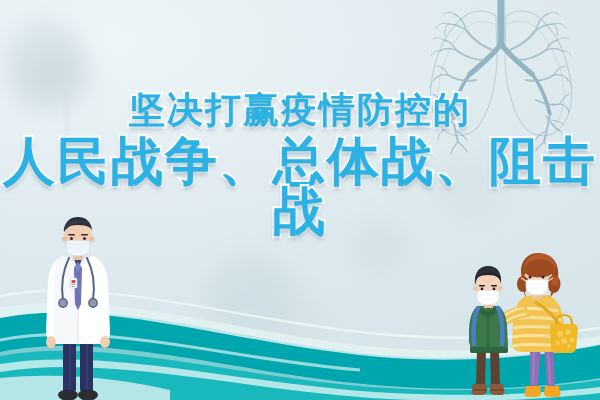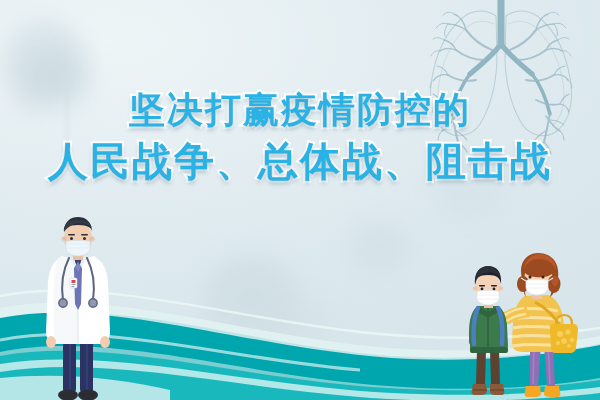--- a/index.html
+++ b/index.html
@@ -43,21 +43,21 @@
     font-weight:bold;
     color:#2ab2e4;
     letter-spacing:2px;
     -webkit-text-stroke:4px #ffffff;
     paint-order:stroke fill;
     text-shadow:
       0 3px 4px rgba(120,150,165,.55),
       0 1px 0 rgba(255,255,255,.9);
   }
   .tline.l1{font-size:36px;line-height:44px;}
-  .tline.l2{font-size:40px;line-height:50px;margin-top:4px;}
+  .tline.l2{font-size:52px;line-height:50px;margin-top:4px;}
 
   
   .person{position:absolute;}
   #doctor{left:36px;top:212px;width:84px;height:190px;}
   #family{left:468px;top:248px;width:124px;height:154px;}
 
   
   svg{display:block;overflow:visible;}
 </style>
 </head>

